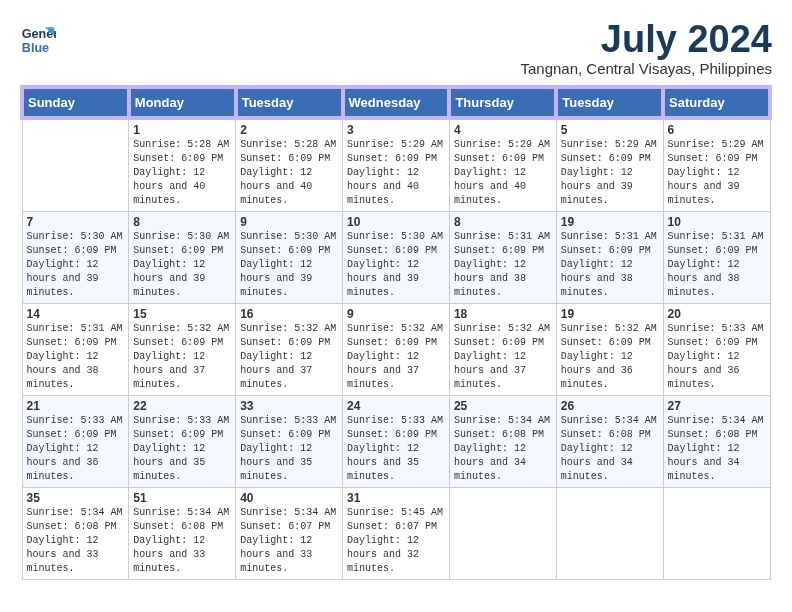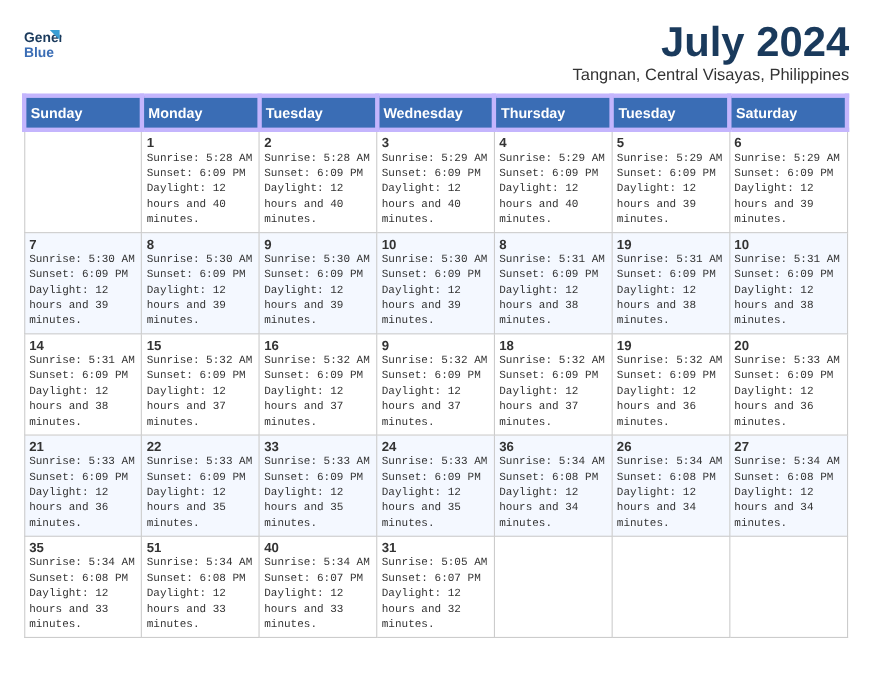--- a/index.html
+++ b/index.html
@@ -312,21 +312,21 @@
         </td>
           <td>
           <span class="day-num">24</span>
           <div class="day-info">
             <span>Sunrise: 5:33 AM</span><br>
             <span>Sunset: 6:09 PM</span><br>
             <span>Daylight: 12 hours and 35 minutes.</span>
           </div>
         </td>
           <td>
-          <span class="day-num">36</span>
+          <span class="day-num">25</span>
           <div class="day-info">
             <span>Sunrise: 5:34 AM</span><br>
             <span>Sunset: 6:08 PM</span><br>
             <span>Daylight: 12 hours and 34 minutes.</span>
           </div>
         </td>
           <td>
           <span class="day-num">26</span>
           <div class="day-info">
             <span>Sunrise: 5:34 AM</span><br>
@@ -364,21 +364,21 @@
           <span class="day-num">40</span>
           <div class="day-info">
             <span>Sunrise: 5:34 AM</span><br>
             <span>Sunset: 6:07 PM</span><br>
             <span>Daylight: 12 hours and 33 minutes.</span>
           </div>
         </td>
           <td>
           <span class="day-num">31</span>
           <div class="day-info">
-            <span>Sunrise: 5:05 AM</span><br>
+            <span>Sunrise: 5:45 AM</span><br>
             <span>Sunset: 6:07 PM</span><br>
             <span>Daylight: 12 hours and 32 minutes.</span>
           </div>
         </td>
           <td class="empty-cell"></td>
           <td class="empty-cell"></td>
           <td class="empty-cell"></td>
         </tr>
       </tbody>
   </table>

